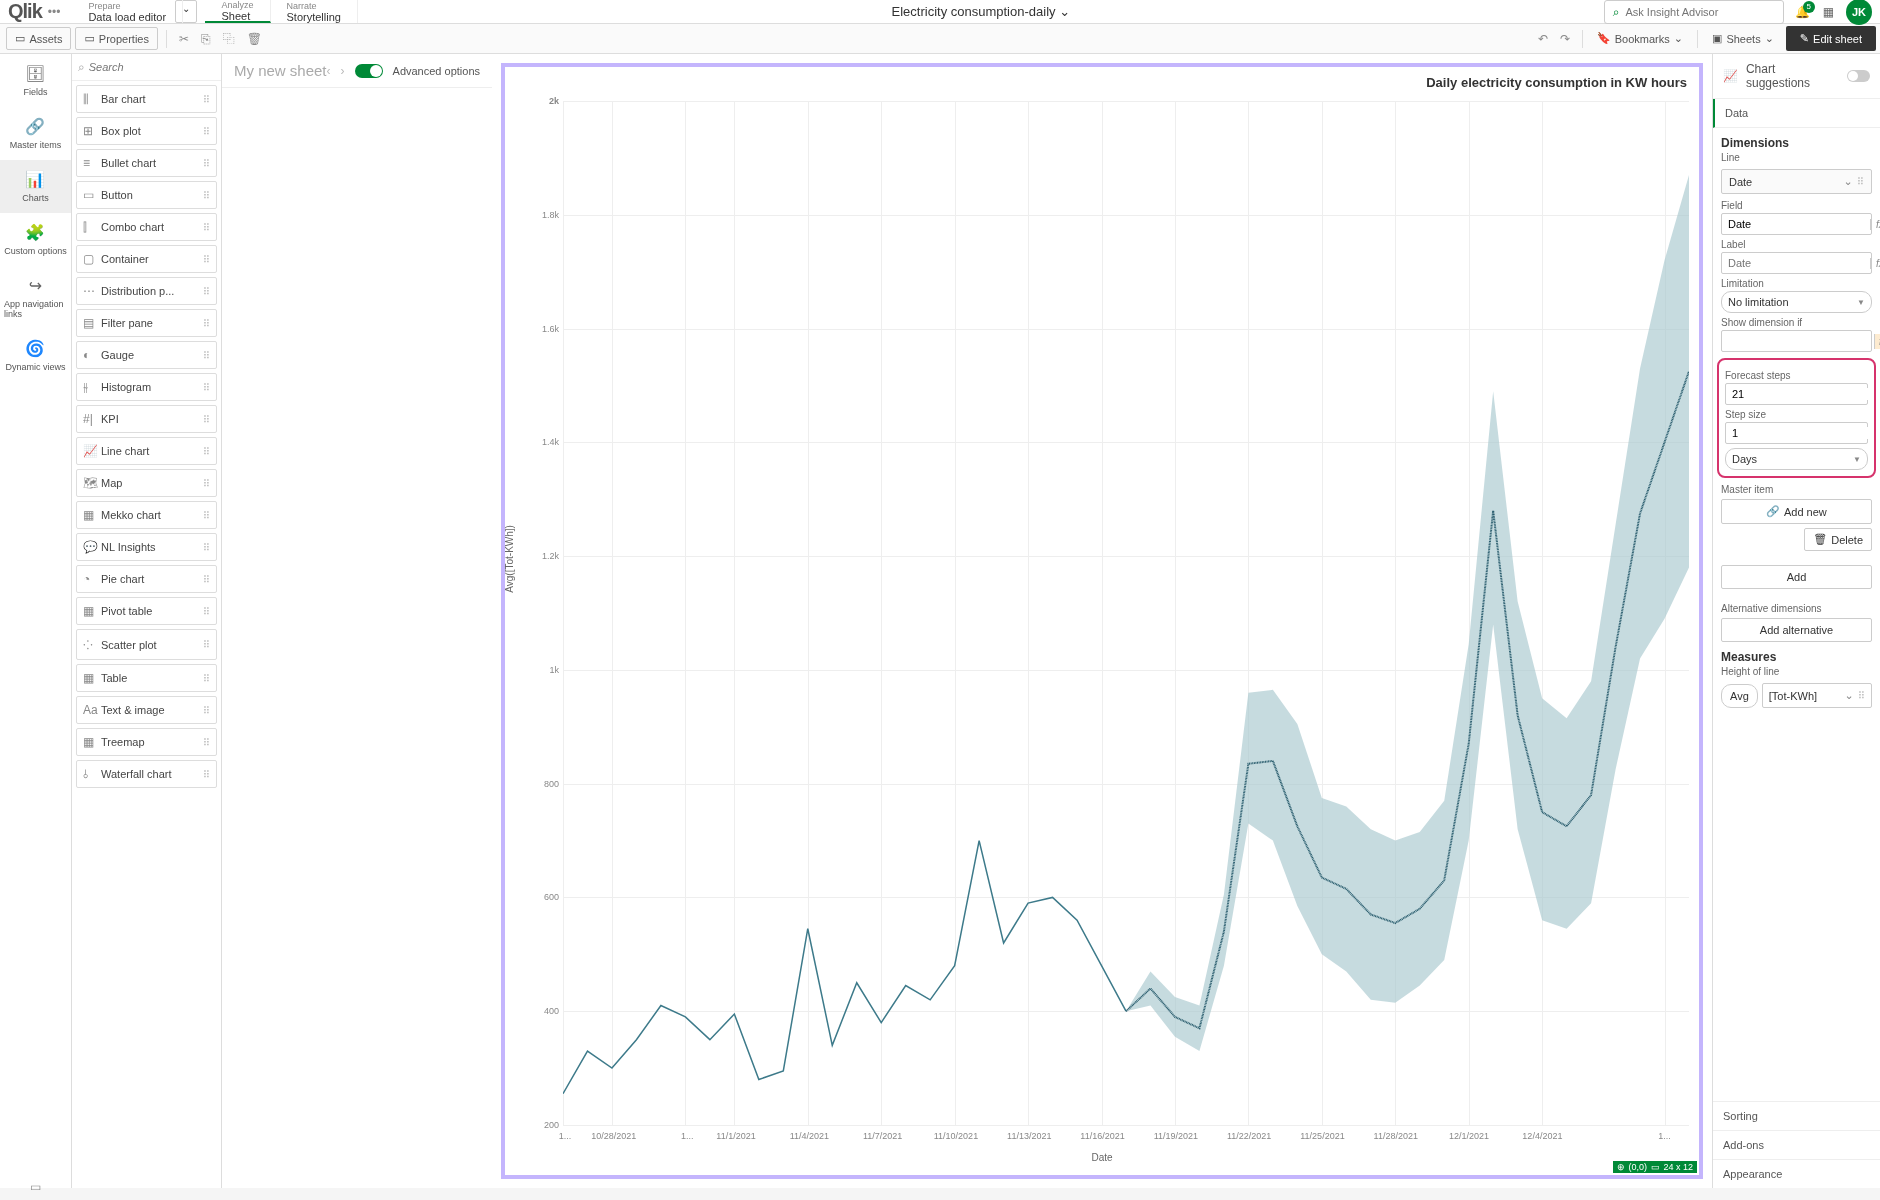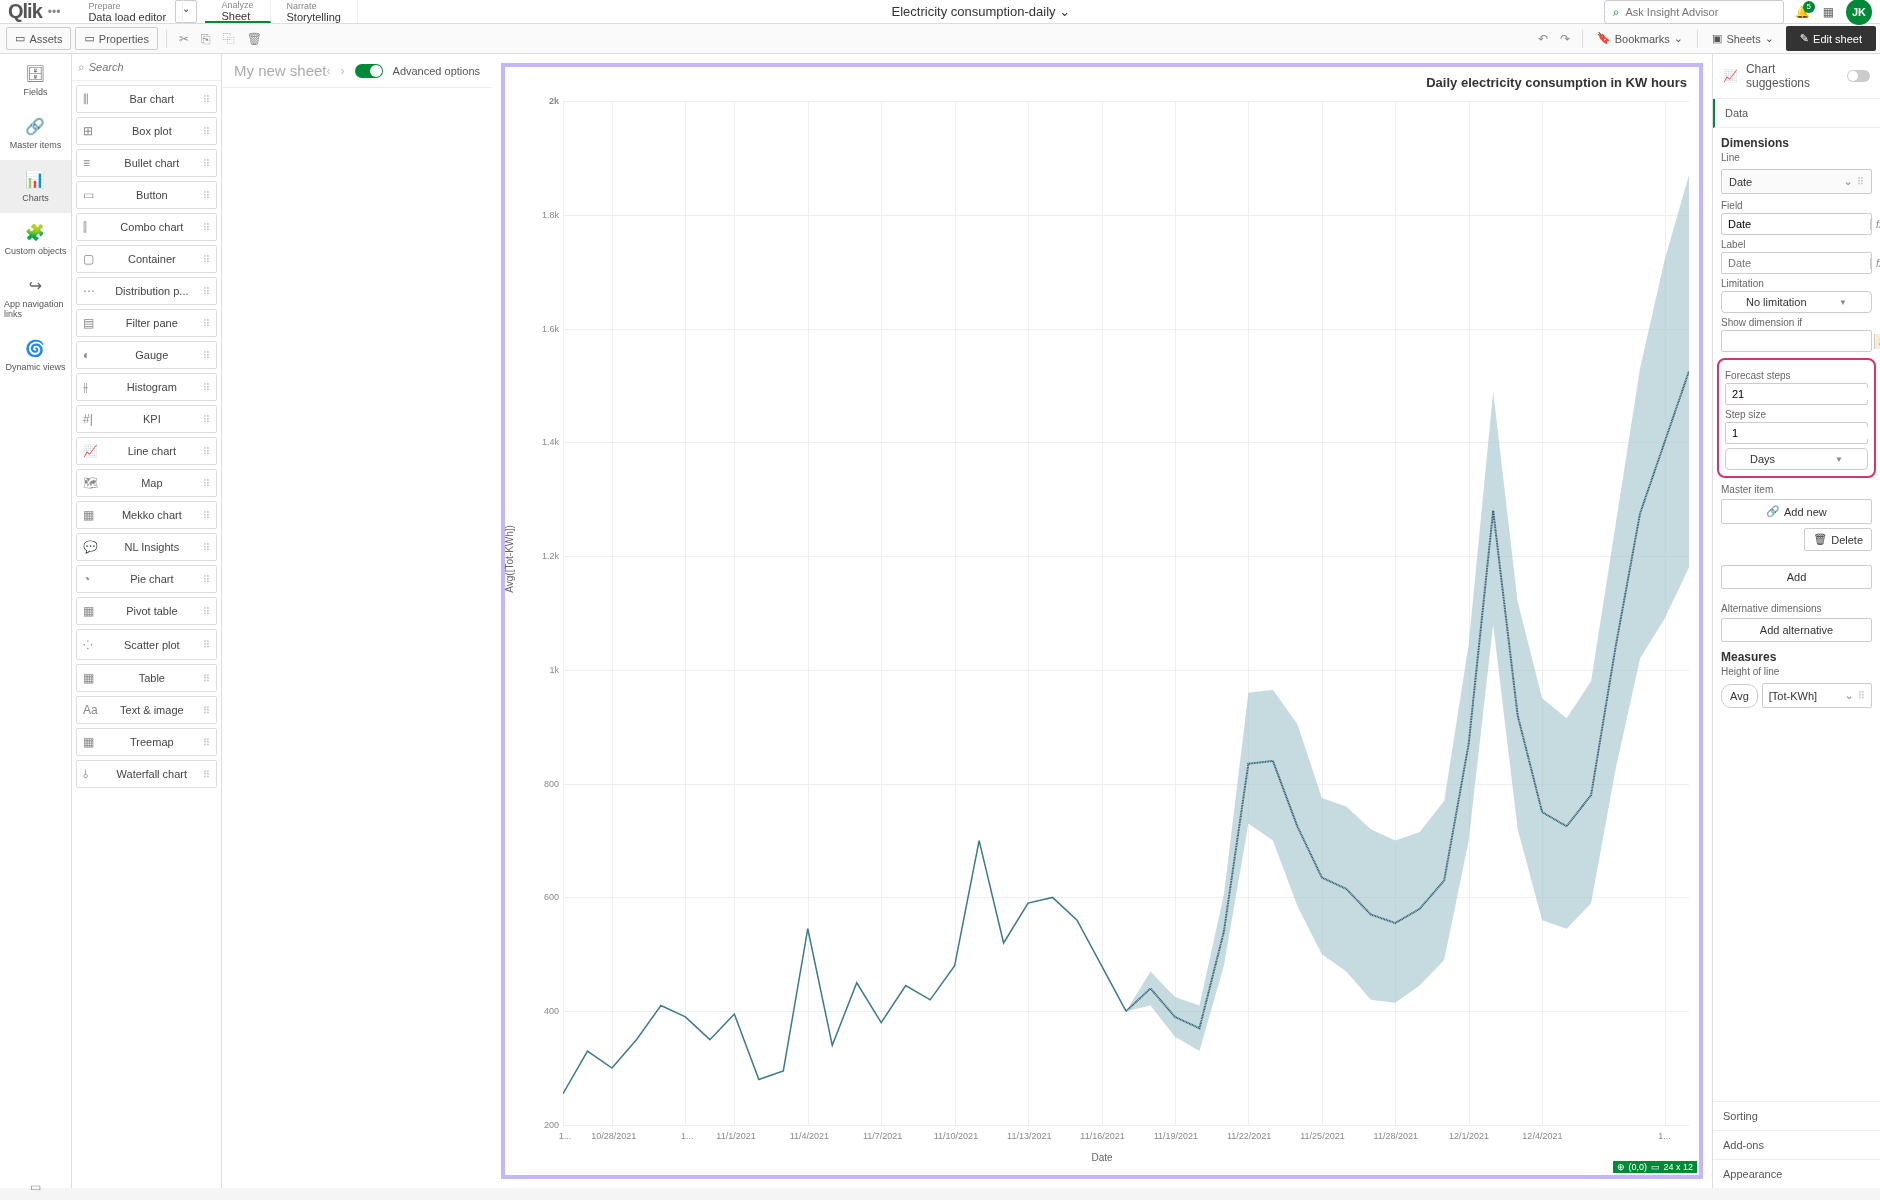--- a/index.html
+++ b/index.html
@@ -31,21 +31,21 @@
 .left-rail { width:72px; background:#fff; border-right:1px solid #ddd; display:flex; flex-direction:column; }
 .rail-item { display:flex; flex-direction:column; align-items:center; padding:10px 4px; cursor:pointer; font-size:9px; color:#555; gap:4px; }
 .rail-item.active { background:#eee; }
 .rail-icon { font-size:16px; color:#666; }
 .asset-panel { width:150px; background:#fff; border-right:1px solid #ddd; display:flex; flex-direction:column; }
 .asset-search { padding:6px; border-bottom:1px solid #eee; display:flex; align-items:center; gap:4px; }
 .asset-search input { border:none; outline:none; width:100%; font-size:11px; font-style:italic; color:#888; }
 .asset-list { flex:1; overflow-y:auto; padding:4px; }
 .asset-item { display:flex; align-items:center; padding:6px; border:1px solid #ddd; border-radius:2px; margin-bottom:4px; cursor:pointer; background:#fff; }
 .asset-icon { width:18px; color:#888; font-size:12px; }
-.asset-label { flex:1; font-size:11px; color:#444;text-align:center; }
+.asset-label { flex:1; font-size:11px; color:#444; }
 .asset-grip { color:#bbb; font-size:10px; }
 .canvas-area { flex:1; display:flex; flex-direction:row; background:#fff; }
 .canvas-header { height:34px; display:flex; align-items:center; padding:0 12px; border-bottom:1px solid #eee; }
 .sheet-title { font-size:15px; color:#aaa; font-weight:500; }
 .canvas-header-right { margin-left:auto; display:flex; align-items:center; gap:10px; }
 .nav-arrow { color:#bbb; cursor:pointer; }
 .toggle { width:28px; height:14px; background:#008937; border-radius:7px; position:relative; cursor:pointer; }
 .toggle::after { content:''; position:absolute; right:1px; top:1px; width:12px; height:12px; background:#fff; border-radius:50%; }
 .adv-label { font-size:11px; color:#555; }
 .chart-frame { flex:1; margin:9px; border:4px solid #c4b5fd; position:relative; background:#fff;text-align:right; }
@@ -70,21 +70,21 @@
 .rp-body { padding:8px; flex:1; }
 .rp-title { font-size:12px; font-weight:700; color:#333; margin-bottom:2px; }
 .rp-sub { font-size:10px; color:#666; margin-bottom:6px; }
 .rp-accordion { border:1px solid #ccc; border-radius:2px; padding:5px 7px; font-size:11px; display:flex; align-items:center; margin-bottom:6px; background:#fafafa; cursor:pointer; }
 .rp-accordion .exp { margin-left:auto; color:#888; }
 .rp-grip-sm { color:#bbb; margin-left:4px; font-size:10px; }
 .rp-label { font-size:10px; color:#666; margin:4px 0 2px; }
 .rp-input { width:100%; border:1px solid #ccc; border-radius:2px; padding:4px 6px; font-size:11px; display:flex; align-items:center; }
 .rp-input input { border:none; outline:none; flex:1; font-size:11px; }
 .rp-input .fx { border-left:1px solid #ccc; padding-left:5px; font-style:italic; color:#888; cursor:pointer; font-size:10px; }
-.rp-select { width:100%; border:1px solid #ccc; border-radius:4px; padding:4px 24px; font-size:11px; display:flex; align-items:center; background:#fff; cursor:pointer; }
+.rp-select { width:100%; border:1px solid #ccc; border-radius:10px; padding:4px 6px; font-size:11px; display:flex; align-items:center; background:#fff; cursor:pointer; }
 .rp-select .caret { margin-left:auto; color:#888; font-size:8px; }
 .rp-highlight { border:2px solid #d6336c; border-radius:8px; padding:6px; margin:6px -4px; }
 .rp-btn { width:100%; border:1px solid #ccc; border-radius:2px; padding:5px; font-size:11px; text-align:center; cursor:pointer; background:#fff; display:flex; align-items:center; justify-content:center; gap:4px; margin-top:4px; }
 .rp-btn-right { display:flex; justify-content:flex-end; margin-top:4px; }
 .rp-btn-sm { border:1px solid #ccc; border-radius:2px; padding:4px 8px; font-size:11px; display:flex; align-items:center; gap:4px; cursor:pointer; }
 .rp-measure-row { display:flex; align-items:center; gap:4px; margin-bottom:6px; }
 .rp-measure-btn { border:1px solid #ccc; border-radius:10px; padding:5px 8px; font-size:11px; background:#fff; }
 .rp-measure-val { flex:1; border:1px solid #ccc; border-radius:2px; padding:5px 6px; font-size:11px; display:flex; align-items:center; }
 .rp-bottom-tab { padding:8px 10px; font-size:11px; color:#555; border-top:1px solid #eee; cursor:pointer; }
 .bottom-corner-icon { position:absolute; bottom:6px; left:30px; color:#888; font-size:12px; }
@@ -158,21 +158,21 @@
     <div class="rail-item">
         <span class="rail-icon">🔗</span>
         <span>Master items</span>
       </div>
     <div class="rail-item active">
         <span class="rail-icon">📊</span>
         <span>Charts</span>
       </div>
     <div class="rail-item">
         <span class="rail-icon">🧩</span>
-        <span>Custom objects</span>
+        <span>Custom options</span>
       </div>
     <div class="rail-item">
         <span class="rail-icon">↪</span>
         <span>App navigation links</span>
       </div>
     <div class="rail-item">
         <span class="rail-icon">🌀</span>
         <span>Dynamic views</span>
       </div>
     <span class="bottom-corner-icon">▭</span>

